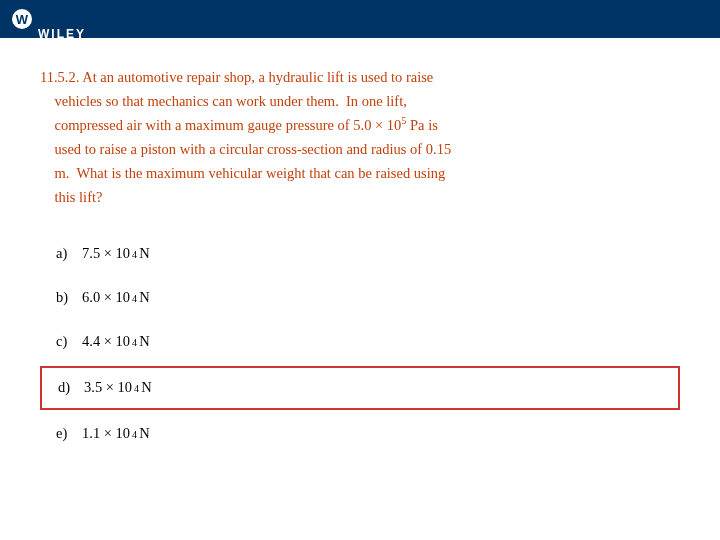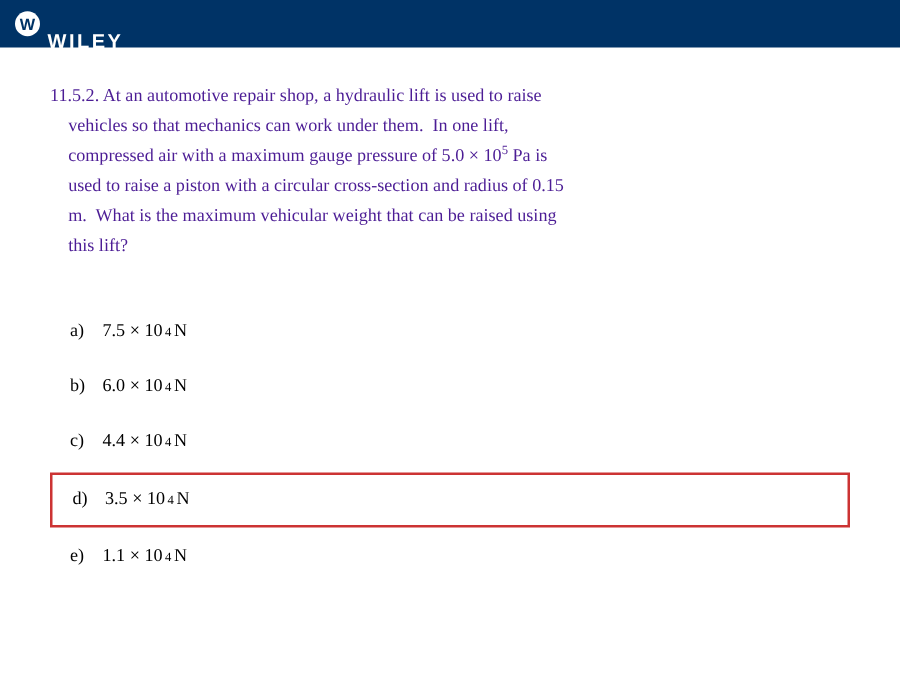--- a/index.html
+++ b/index.html
@@ -26,21 +26,21 @@
     }
 
     .wiley-logo {
       display: flex;
       align-items: center;
       gap: 6px;
     }
 
     .wiley-logo-text {
       color: #ffffff;
-      font-size: 16px;
+      font-size: 12px;
       font-weight: bold;
       font-family: Arial, sans-serif;
       letter-spacing: 2px;
       margin-top: 29px;
     }
 
     .wiley-logo-circle {
       width: 20px;
       height: 20px;
       background: white;
@@ -57,22 +57,22 @@
       font-family: Arial, sans-serif;
     }
 
     .main-content {
       padding: 28px 40px 20px 40px;
     }
 
     .question-text {
       font-size: 14.5px;
       line-height: 1.65;
-      color: #4c1d95;
-      margin-bottom: 34px;
+      color: #c2410c;
+      margin-bottom: 22px;
     }
 
     sup {
       font-size: 0.7em;
       vertical-align: super;
       line-height: 0;
     }
 
     .options {
       display: flex;

